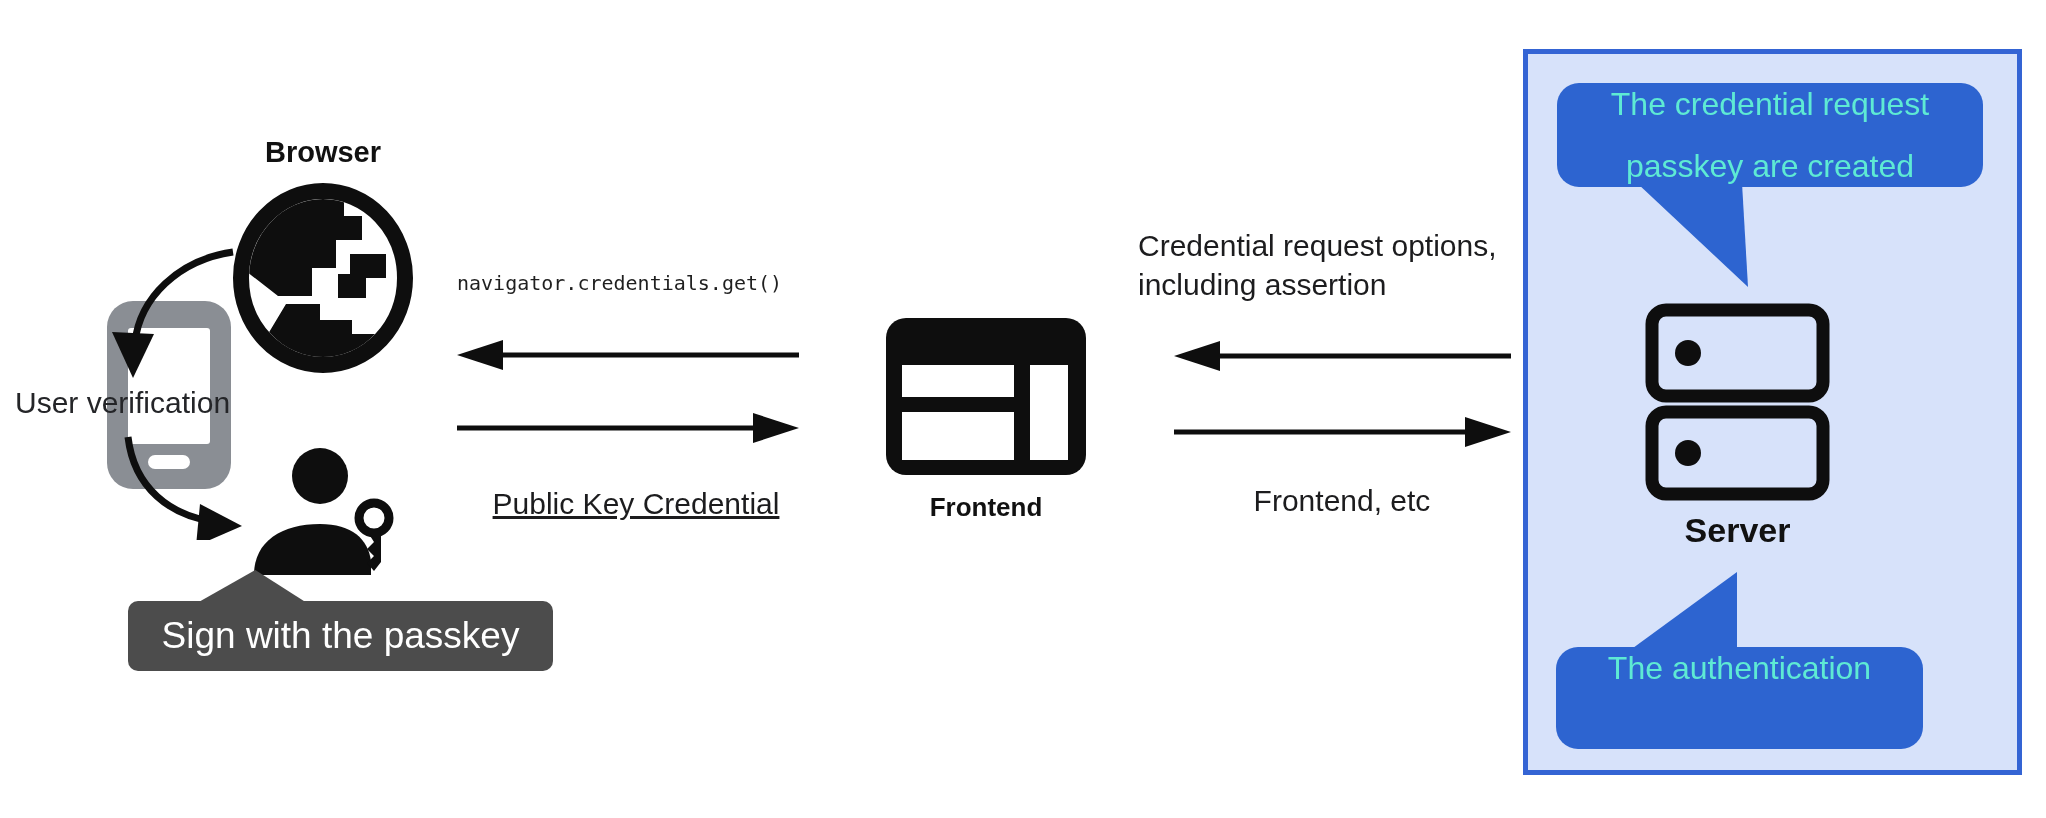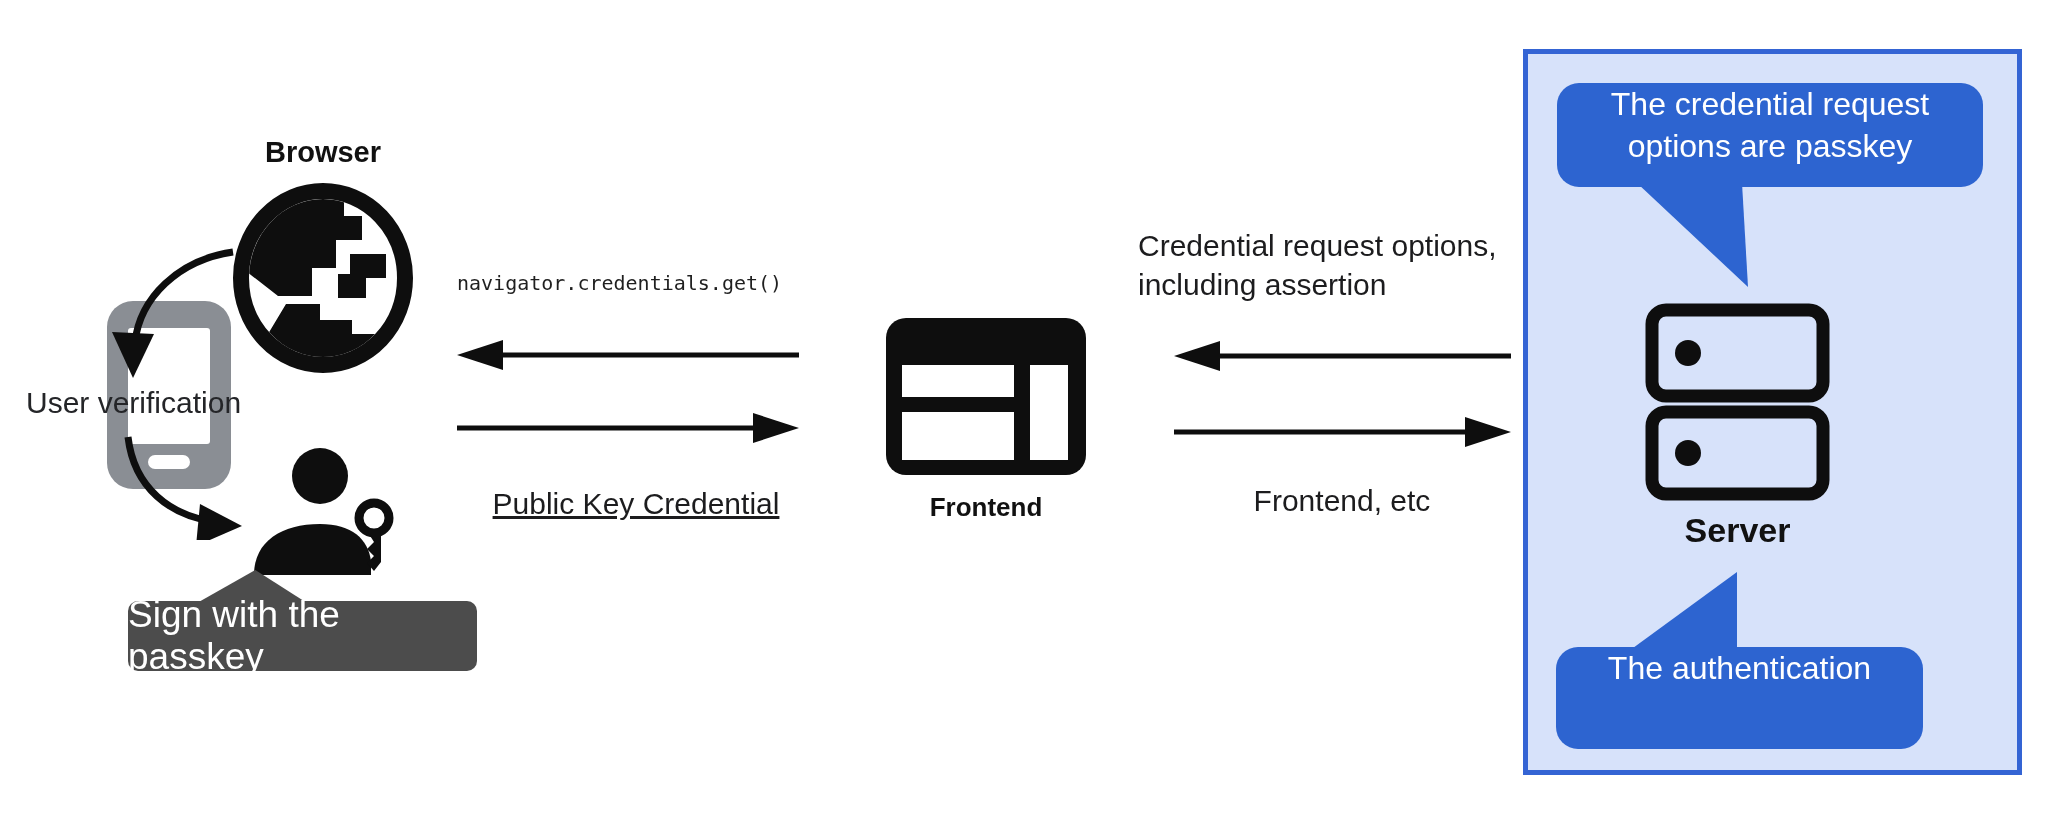--- a/index.html
+++ b/index.html
@@ -8,29 +8,29 @@
     font-family:"Liberation Sans",sans-serif;color:#1c1c1e;overflow:hidden;
   }
   .abs{position:absolute;}
   .lbl{white-space:nowrap;}
   .lbl-bold{font-weight:bold;color:#111;}
   .center{text-align:center;}
   .mono{font-family:"DejaVu Sans Mono","Liberation Mono",monospace;color:#1f1f1f;}
 
   
   .browser-label{left:232px;top:136px;width:182px;font-size:29px;}
-  .user-verification{left:15px;top:386px;font-size:30px;color:#242528;z-index:5;margin-left:11px;}
+  .user-verification{left:15px;top:386px;font-size:30px;color:#242528;z-index:5;}
   .globe{left:232px;top:182px;z-index:2;}
   .phone{left:107px;top:301px;z-index:1;}
   .flow-arrows{left:90px;top:230px;z-index:3;}
   .person{left:250px;top:445px;z-index:2;}
 
   
   .tooltip-box{
-    left:128px;top:601px;width:349px;height:70px;background:#4c4c4c;border-radius:10px;
+    left:128px;top:601px;width:425px;height:70px;background:#4c4c4c;border-radius:10px;
     display:flex;align-items:center;justify-content:center;color:#fff;font-size:37px;z-index:4;
   }
   .tooltip-pointer{
     left:197px;top:570px;width:110px;height:33px;background:#4c4c4c;
     clip-path:polygon(53% 0,0 100%,100% 100%);z-index:4;
   }
 
   
   .code-call{left:457px;top:271px;font-size:20px;}
   .pkc-label{left:446px;top:487px;width:380px;font-size:30px;text-decoration:underline;}
@@ -47,22 +47,22 @@
   .a-mid-right{left:455px;top:411px;}
   .a-right-left{left:1172px;top:339px;}
   .a-right-right{left:1172px;top:415px;}
 
   
   .server-panel{
     left:1523px;top:49px;width:499px;height:726px;box-sizing:border-box;
     background:#d7e2fa;border:5px solid #3464d4;
   }
   .bubble{
-    background:#2d64d0;color:#ffffff;border-radius:22px;
-    display:flex;flex-direction:column;align-items:center;justify-content:flex-start;
+    background:#2d64d0;color:#5eead4;border-radius:22px;
+    display:flex;flex-direction:column;align-items:center;justify-content:space-between;
     font-size:32px;line-height:42px;z-index:3;
   }
   .bubble-top{left:1557px;top:83px;width:426px;height:104px;}
   .bubble-bottom{left:1556px;top:647px;width:367px;height:102px;}
   .tail{z-index:2;}
   .tail-top{left:1630px;top:181px;}
   .tail-bottom{left:1628px;top:568px;}
   .server-icon{left:1645px;top:303px;}
   .server-label{left:1645px;top:511px;width:185px;font-size:34px;}
 </style>
@@ -153,21 +153,21 @@
 
   <div class="abs lbl center signature-label">Frontend, etc</div>
 
   <div class="abs server-panel"></div>
 
   <svg class="abs tail tail-top" width="125" height="110" viewBox="0 0 125 110">
     <polygon points="7,2 112,2 118,106" fill="#2d64d0"></polygon>
   </svg>
   <div class="abs bubble bubble-top">
     <span>The credential request</span>
-    <span>options are passkey</span>
+    <span>passkey are created</span>
   </div>
 
   <svg class="abs server-icon" width="185" height="200" viewBox="0 0 185 200">
     <rect x="7" y="7" width="171" height="86" rx="14" fill="none" stroke="#0e0e0e" stroke-width="13"></rect>
     <circle cx="43" cy="50" r="13" fill="#0e0e0e"></circle>
     <rect x="7" y="109" width="171" height="82" rx="14" fill="none" stroke="#0e0e0e" stroke-width="13"></rect>
     <circle cx="43" cy="150" r="13" fill="#0e0e0e"></circle>
   </svg>
   <div class="abs lbl lbl-bold center server-label">Server</div>
 

